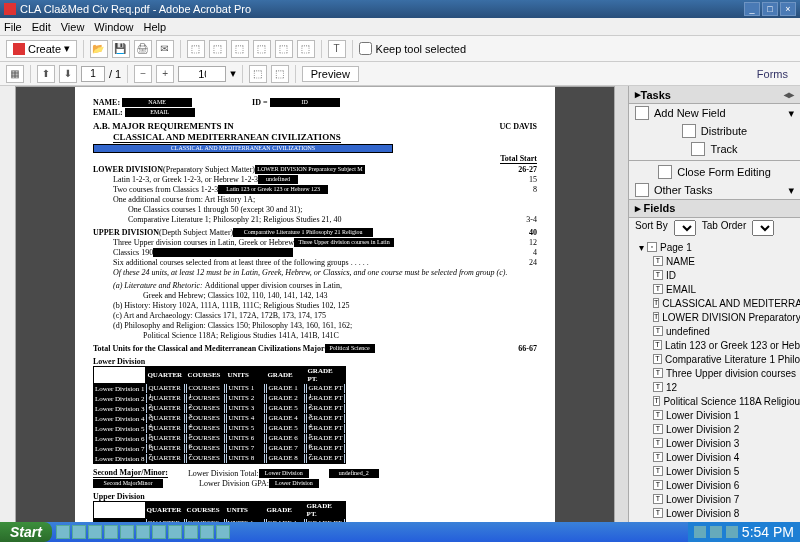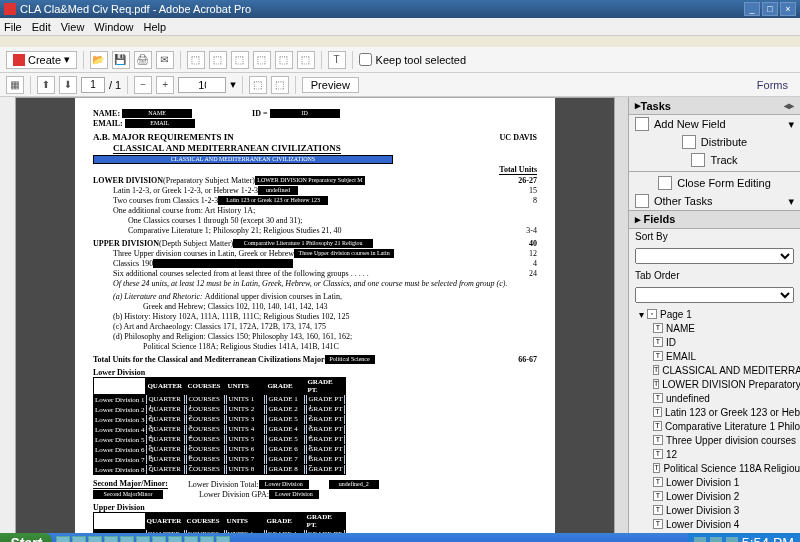--- a/index.html
+++ b/index.html
@@ -3,21 +3,21 @@
 <meta charset="utf-8">
 <style>
 * { margin: 0; padding: 0; box-sizing: border-box; }
 body { font-family: Tahoma, sans-serif; font-size: 11px; background: #ece9d8; width: 800px; height: 542px; overflow: hidden; }
 .titlebar { background: linear-gradient(#3a6ea5,#284e7a); height: 18px; color: #fff; display: flex; align-items: center; padding: 0 4px; font-size: 11px; }
 .titlebar .icon { width: 12px; height: 12px; background: #d33; margin-right: 4px; }
 .titlebar .spacer { flex: 1; }
 .titlebar .wbtn { width: 16px; height: 14px; background: #4a7ab5; border: 1px solid #fff3; margin-left: 2px; text-align: center; line-height: 12px; font-size: 9px; color: #fff; cursor: pointer; }
 .menubar { background: #f0f0f0; border-bottom: 1px solid #ccc; height: 18px; display: flex; align-items: center; padding: 0 4px; font-size: 11px; }
 .menubar span { margin-right: 10px; cursor: pointer; }
-.toolbar { background: #f5f5f5; border-bottom: 1px solid #ccc; height: 26px; display: flex; align-items: center; padding: 0 6px; gap: 4px; margin-top: 11px; }
+.toolbar { background: #f5f5f5; border-bottom: 1px solid #ccc; height: 26px; display: flex; align-items: center; padding: 0 6px; gap: 4px; }
 .tbtn { width: 18px; height: 18px; border: 1px solid #bbb; background: #fff; cursor: pointer; display: flex; align-items: center; justify-content: center; font-size: 10px; color: #555; }
 .create { display: flex; align-items: center; background: #fff; border: 1px solid #bbb; padding: 1px 6px; height: 18px; font-size: 11px; cursor: pointer; gap: 3px; }
 .create .ci { width: 12px; height: 12px; background: #d33; }
 .sep { width: 1px; height: 18px; background: #ccc; margin: 0 2px; }
 .toolbar2 { background: #f5f5f5; border-bottom: 1px solid #ccc; height: 24px; display: flex; align-items: center; padding: 0 6px; gap: 4px; font-size: 11px; }
 .pagefield { width: 24px; height: 16px; border: 1px solid #aaa; text-align: center; font-size: 10px; }
 .zoom { width: 48px; height: 16px; border: 1px solid #aaa; font-size: 11px; padding: 0 19px; }
 .forms-lbl { margin-left: auto; font-size: 11px; color: #336; padding-right: 6px; }
 .main { display: flex; height: 436px; }
 .doc-area { flex: 1; background: #4a4a4a; display: flex; justify-content: center; overflow: hidden; position: relative; }
@@ -32,21 +32,21 @@
 .page .underline { border-bottom: 1px solid #000; }
 .page .sec { margin-top: 4px; }
 .page table { border-collapse: collapse; font-size: 7px; }
 .page td { padding: 0 1px; }
 .side { width: 172px; background: #f0f0f0; border-left: 1px solid #aaa; display: flex; flex-direction: column; font-size: 11px; }
 .side .hdr { background: #ddd; border-bottom: 1px solid #aaa; padding: 2px 6px; display: flex; align-items: center; font-weight: bold; }
 .side .item { display: flex; align-items: center; padding: 2px 6px; gap: 5px; cursor: pointer; justify-content: center; }
 .side .item .ico { width: 14px; height: 14px; border: 1px solid #888; background: #fff; }
 .side .divider { height: 1px; background: #aaa; margin: 2px 0; }
 .side .fields-hdr { background: #ddd; padding: 2px 6px; font-weight: bold; border-top: 1px solid #aaa; border-bottom: 1px solid #aaa; }
-.side .sortrow { display: flex; padding: 2px 6px; gap: 6px; font-size: 10px; flex-direction: column; }
+.side .sortrow { display: flex; padding: 2px 6px; gap: 6px; font-size: 10px; }
 .side select { font-size: 10px; height: 16px; }
 .side .tree { flex: 1; overflow-y: auto; font-size: 10px; padding: 2px 0 2px 10px; }
 .side .tree .node { display: flex; align-items: center; gap: 3px; padding: 0; cursor: pointer; white-space: nowrap; overflow: hidden; text-overflow: ellipsis; height: 14px; }
 .side .tree .nico { width: 10px; height: 10px; border: 1px solid #888; background: #fff; font-size: 7px; text-align: center; line-height: 8px; }
 .side .close { margin-left: auto; font-size: 10px; color: #555; cursor: pointer; }
 .taskbar { height: 20px; background: linear-gradient(#3a81d8,#245edb); display: flex; align-items: center; color: #fff; font-size: 14px; }
 .taskbar .start { background: linear-gradient(#3c8f3c,#2a6b2a); padding: 2px 10px; border-radius: 0 8px 8px 0; cursor: pointer; font-style: italic; font-weight: bold; }
 .taskbar .tray { margin-left: auto; background: #1e7fd4; padding: 2px 6px; display: flex; align-items: center; gap: 4px; }
 .taskbar .tico { width: 12px; height: 12px; background: #6ab; }
 .ql { display: flex; gap: 2px; margin-left: 4px; }
@@ -136,21 +136,21 @@
               <span style="flex:1"></span>
               <b>UC DAVIS</b>
             </div>
           <div class="row">
               <span class="h2 underline" style="margin-left:20px">CLASSICAL AND MEDITERRANEAN CIVILIZATIONS</span>
             </div>
           <div class="row">
               <span class="ff" style="width:300px;background:#36c;color:#fff">CLASSICAL AND MEDITERRANEAN CIVILIZATIONS</span>
             </div>
           <div class="row" style="justify-content:flex-end">
-              <b class="underline">Total Units</b>
+              <b class="underline">Total Start</b>
             </div>
           <div class="row">
               <b>LOWER DIVISION</b> 
               <span>(Preparatory Subject Matter)</span>
               <span class="ff ffdark" style="width:110px">LOWER DIVISION Preparatory Subject M</span>
               <span style="flex:1"></span>
               <b>26-27</b>
             </div>
           <div class="row" style="padding-left:20px">
               <span>Latin 1-2-3, or Greek 1-2-3, or Hebrew 1-2-3</span>

